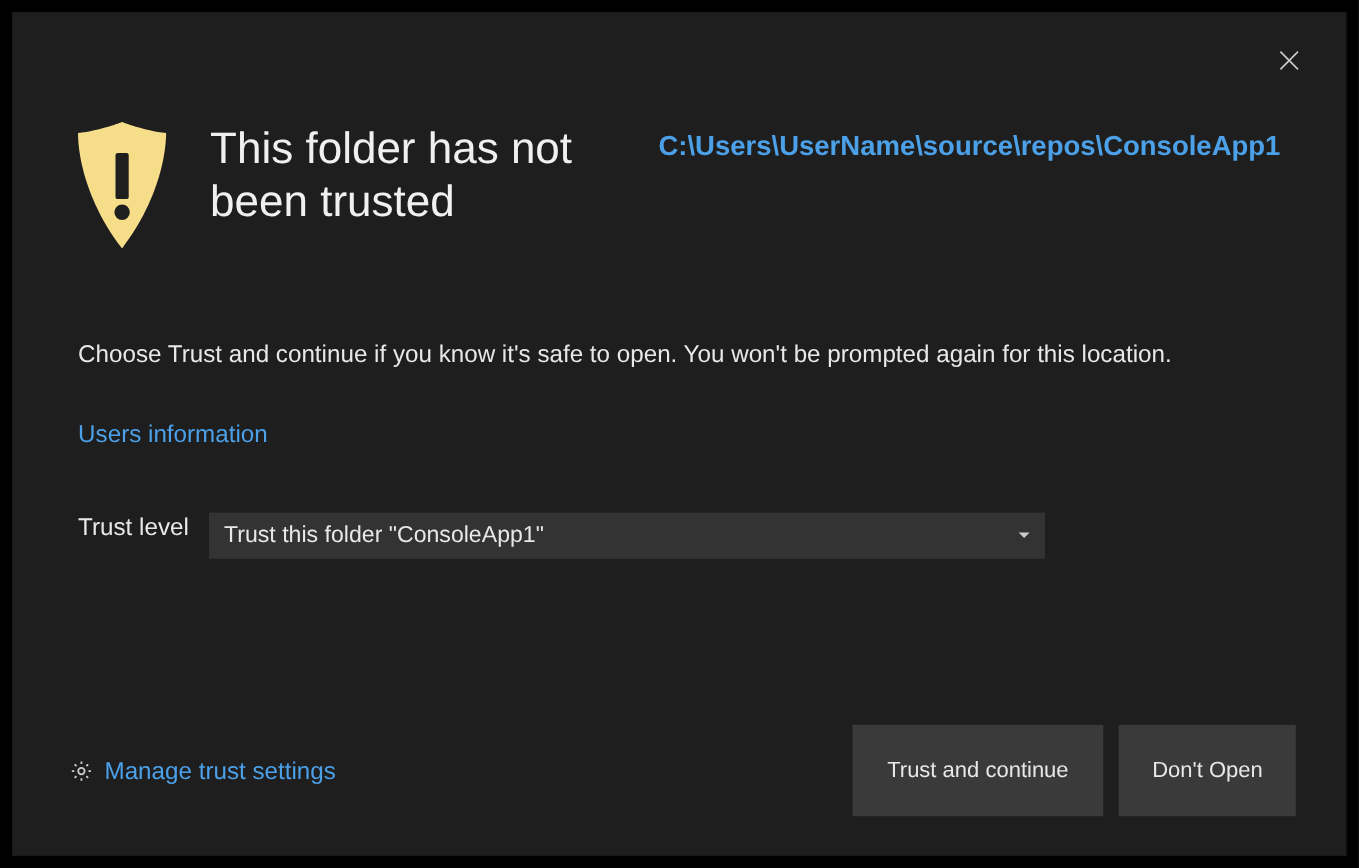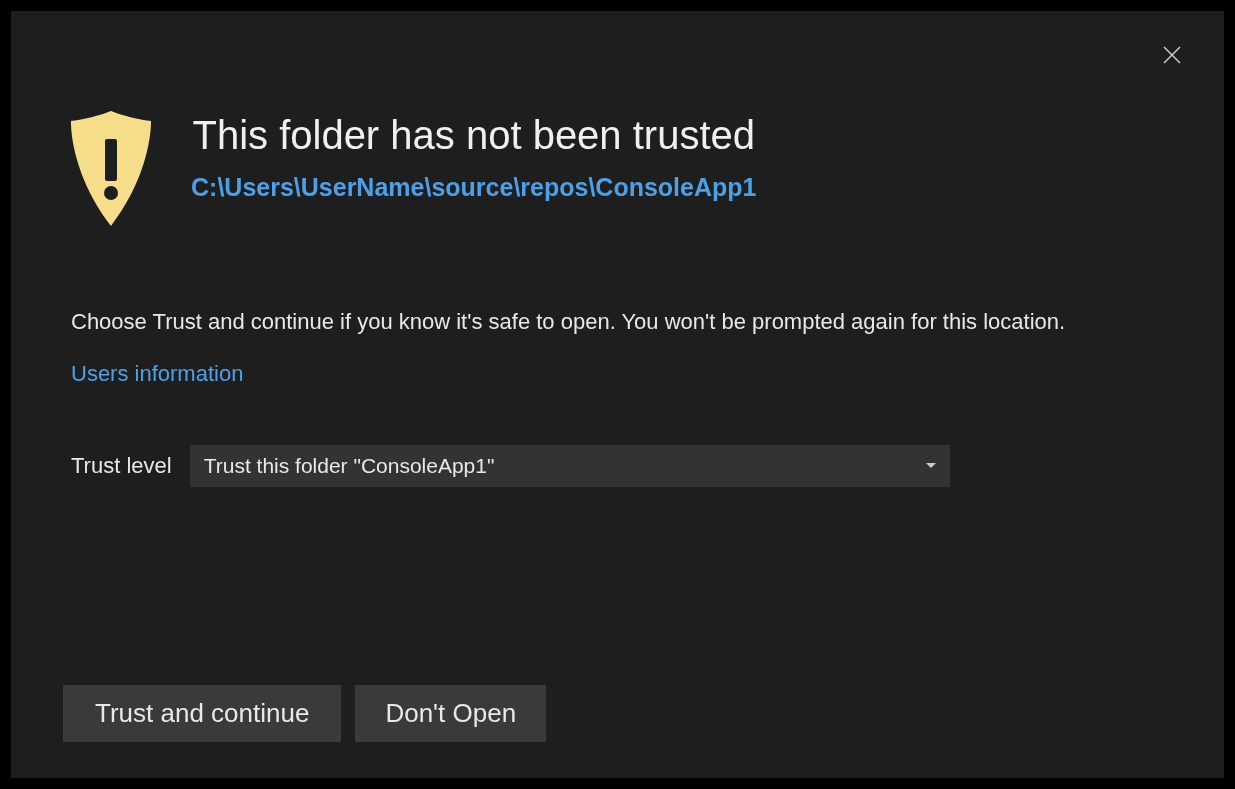--- a/index.html
+++ b/index.html
@@ -44,23 +44,21 @@
       padding: 100px 60px 0 50px;
       gap: 30px;
     }
     .shield-icon {
       width: 100px;
       height: 115px;
       flex-shrink: 0;
     }
     .header-text {
       display: flex;
-      flex-direction: column;
       gap: 6px;
-      align-items: center;
     }
     .title {
       color: #f0f0f0;
       font-size: 40px;
       font-weight: 350;
       line-height: 1.2;
     }
     .path {
       color: #4ba0e8;
       font-size: 25px;
@@ -71,31 +69,30 @@
       padding: 80px 60px 0 60px;
       color: #e8e8e8;
       font-size: 22px;
       line-height: 1.45;
       font-weight: 400;
     }
     .paragraph1 {
       margin-bottom: 32px;
     }
     .paragraph2 {
-      margin-bottom: 20px;
+      margin-bottom: 41px;
     }
     .more-info {
       color: #4ba0e8;
       font-size: 22px;
       cursor: pointer;
       display: inline-block;
     }
     .trust-level-row {
       display: flex;
-      align-items: center;
       padding: 55px 60px 0 60px;
       gap: 18px;
     }
     .trust-level-label {
       color: #e8e8e8;
       font-size: 22px;
     }
     .trust-dropdown {
       background: #333333;
       border: none;
@@ -139,30 +136,30 @@
       height: 22px;
     }
     .buttons {
       display: flex;
       gap: 14px;
     }
     .btn {
       background: #3a3a3a;
       border: none;
       color: #e8e8e8;
-      font-size: 26px;
+      font-size: 20px;
       padding: 13px 30px;
       cursor: pointer;
       font-family: inherit;
     }
     .btn-primary {
       padding: 13px 32px;
     }
     .btn-secondary {
-      padding: 13px 30px;
+      padding: 30px 30px;
     }
   </style>
 </head>
 <body>
 
 <div class="dialog">
 
   <div class="close-btn">
     <svg viewBox="0 0 24 24" fill="none" stroke="#cccccc" stroke-width="1.5">
       <line x1="4" y1="4" x2="20" y2="20"></line>
@@ -189,19 +186,26 @@
 
   <div class="trust-level-row">
     <span class="trust-level-label">Trust level</span>
     <div class="trust-dropdown">
       <span>Trust this folder "ConsoleApp1"</span>
       <span class="dropdown-arrow"></span>
     </div>
   </div>
 
   <div class="footer">
+    <div class="manage-settings">
+      <svg class="gear-icon" viewBox="0 0 24 24" fill="none" stroke="#cccccc" stroke-width="1.8">
+        <circle cx="12" cy="12" r="3.2"></circle>
+        <path d="M12 2.5 L12 5 M12 19 L12 21.5 M21.5 12 L19 12 M5 12 L2.5 12 M18.7 5.3 L16.9 7.1 M7.1 16.9 L5.3 18.7 M18.7 18.7 L16.9 16.9 M7.1 7.1 L5.3 5.3"></path>
+      </svg>
+      <span>Manage trust settings</span>
+    </div>
     <div class="buttons">
       <button class="btn btn-primary">Trust and continue</button>
       <button class="btn btn-secondary">Don't Open</button>
     </div>
   </div>
 
 </div>
 
 </body></html>

